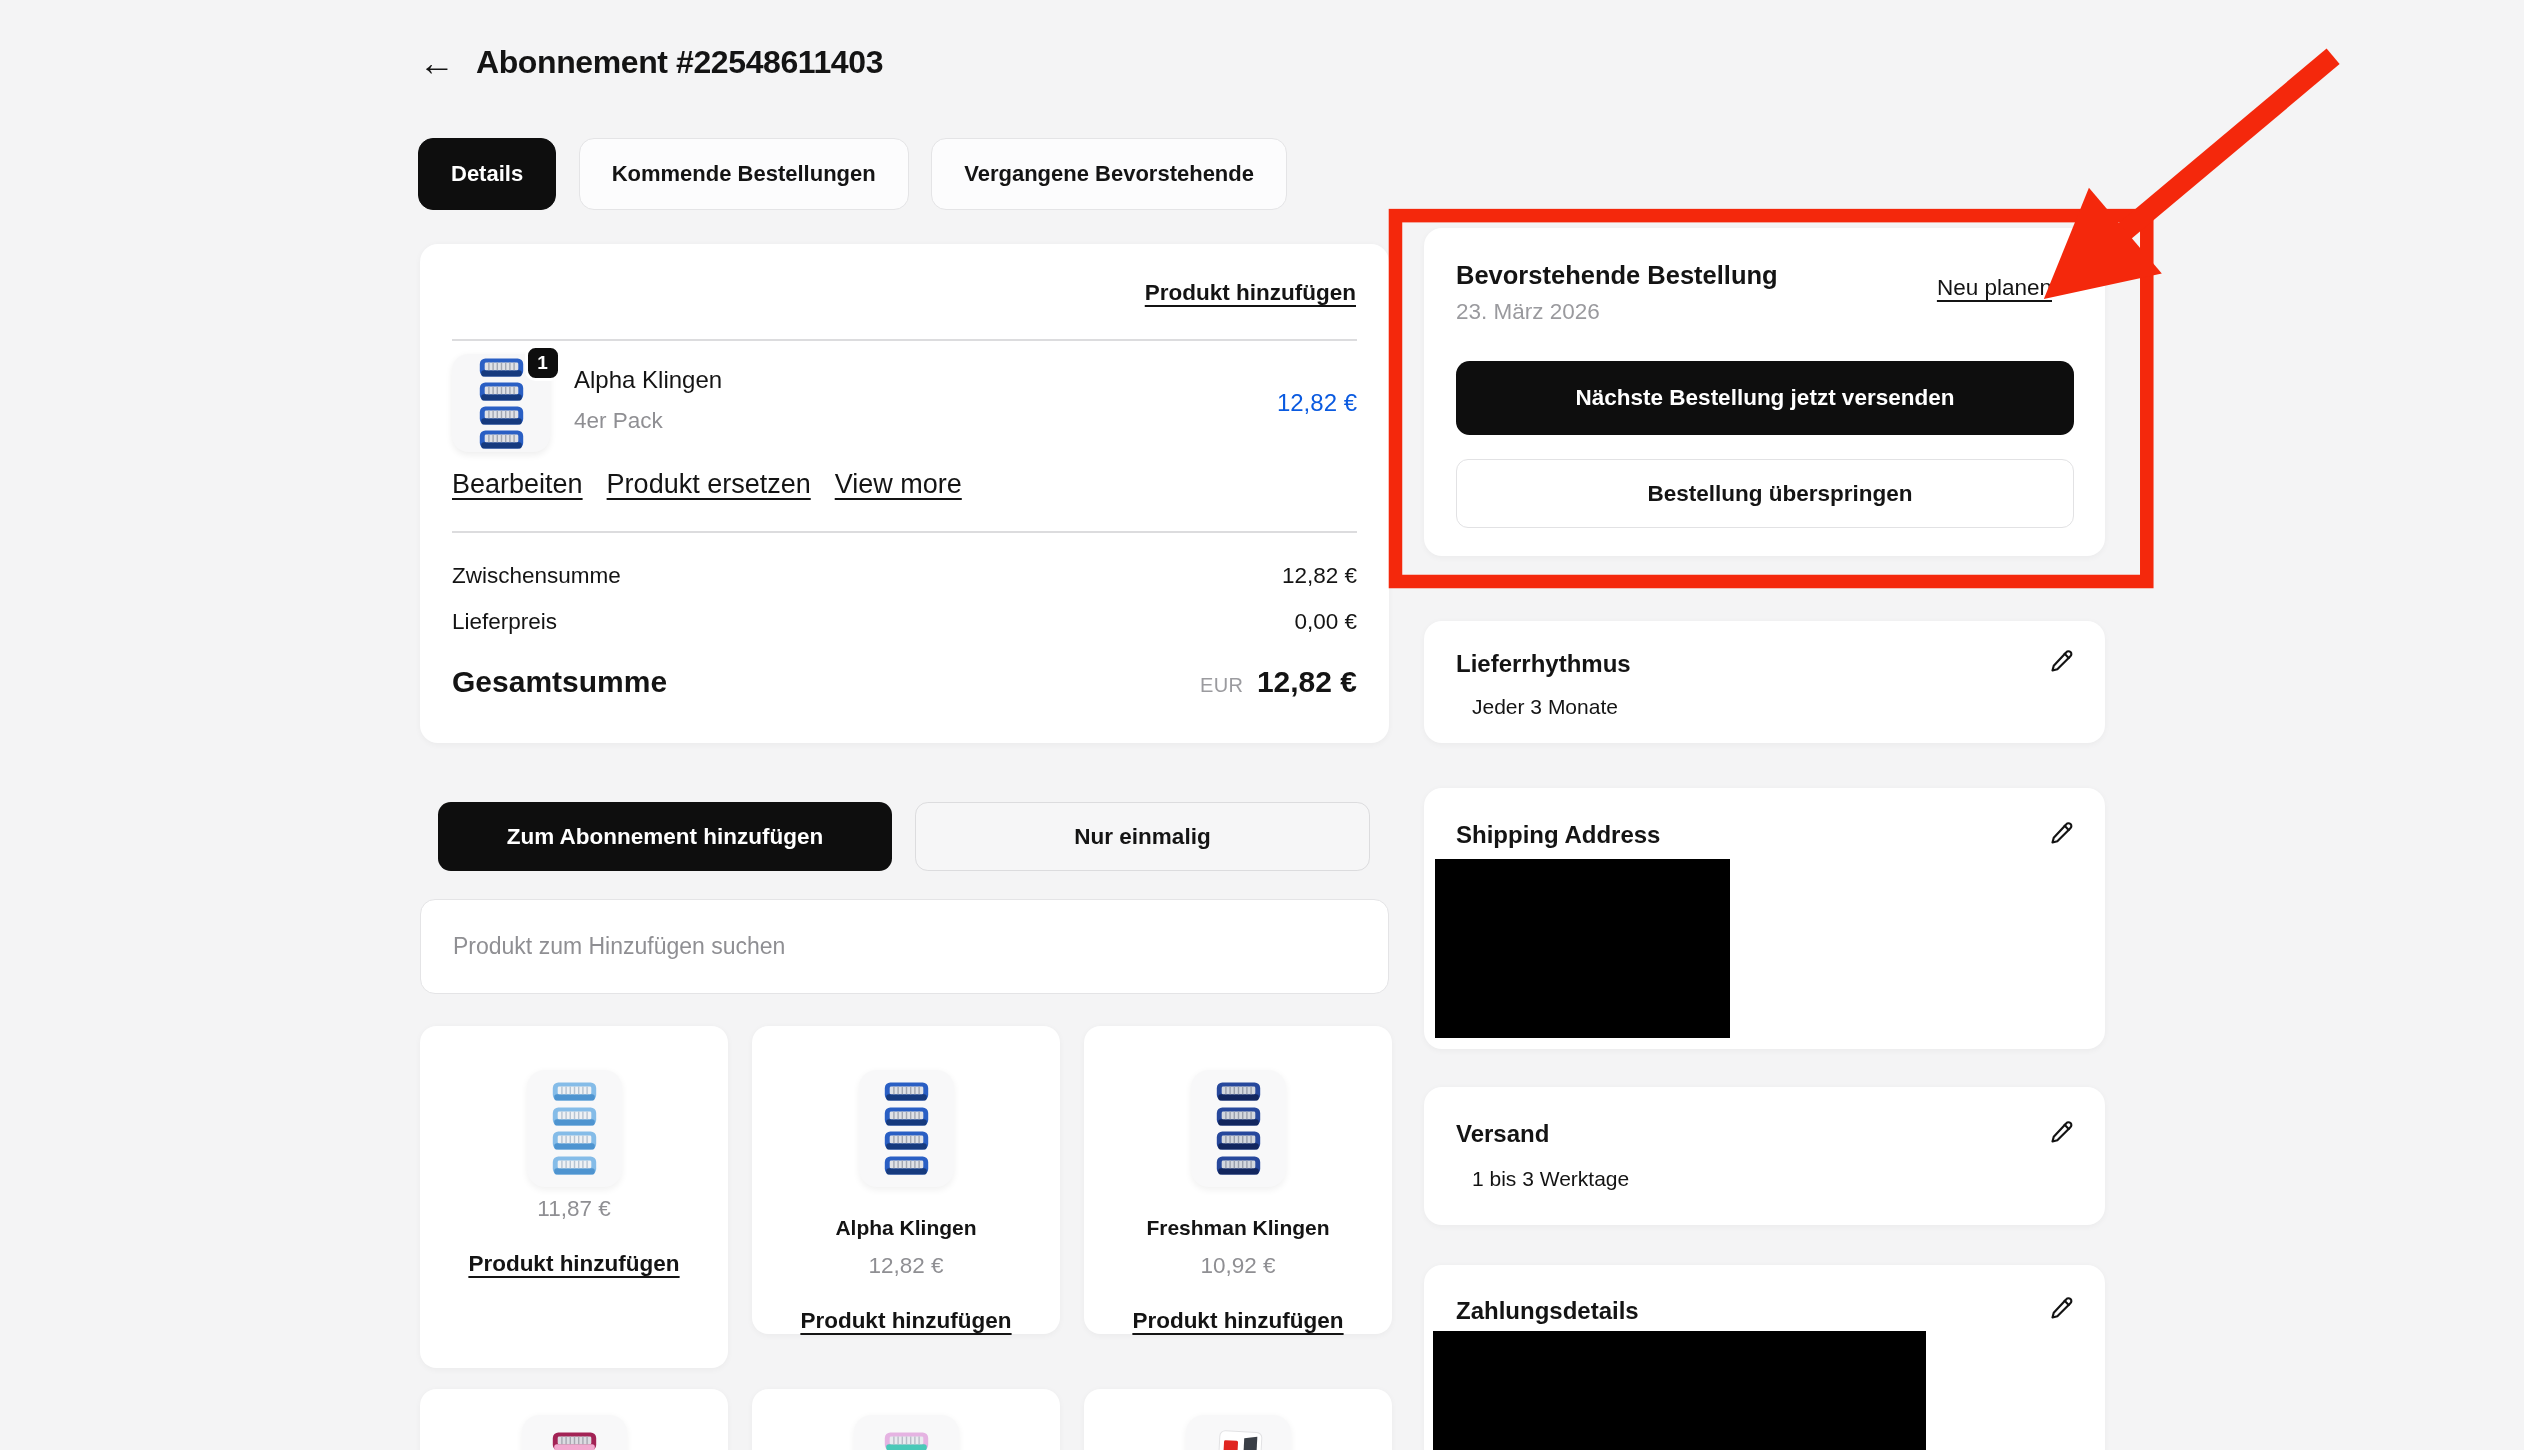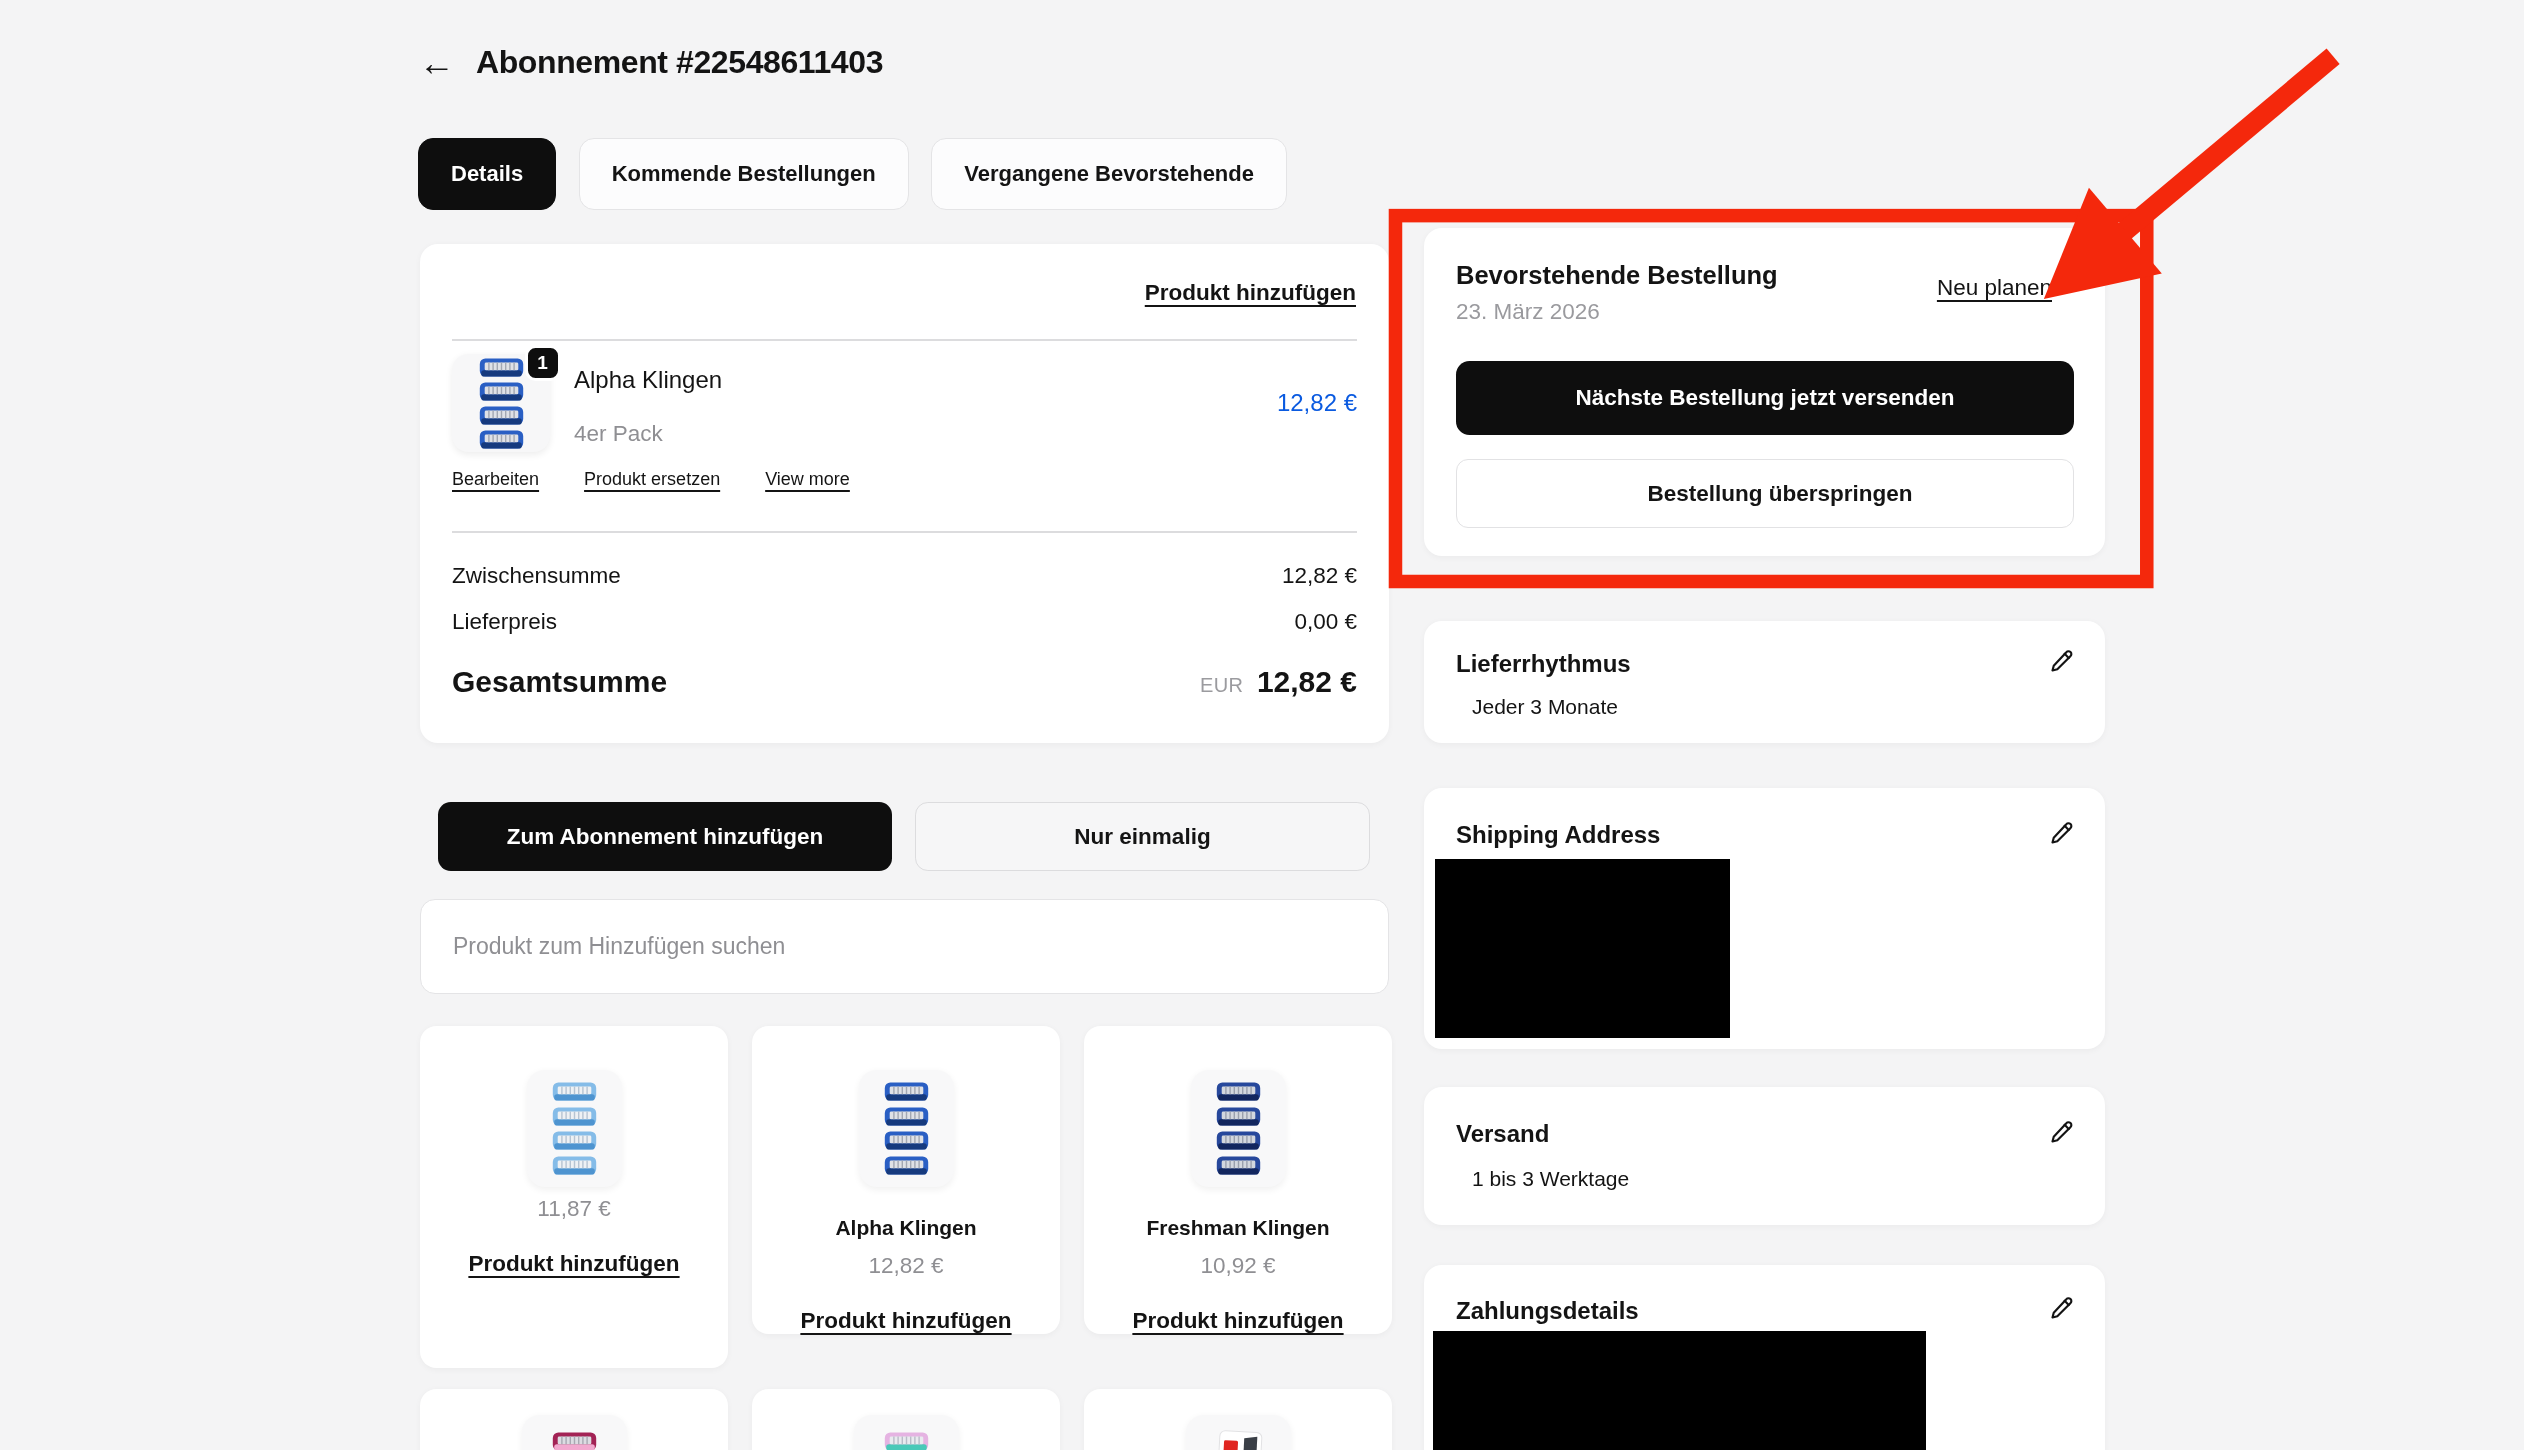--- a/index.html
+++ b/index.html
@@ -22,23 +22,23 @@
   .divider{position:absolute;left:32px;right:32px;height:1.5px;background:#dcdcde;}
   #div1{top:95px;} #div2{top:287px;}
   #product-row{position:absolute;left:32px;right:32px;top:110px;display:flex;align-items:flex-start;}
   .img-box{width:98px;height:98px;background:#f7f7f8;border-radius:16.5px;position:relative;
            display:flex;flex-direction:column;align-items:center;justify-content:center;gap:3px;
            box-shadow:0 2.3px 7.5px rgba(0,0,0,0.07);}
   #qty-badge{position:absolute;top:-9px;right:-10.5px;width:30px;height:30px;background:#0e0e0e;border:3px solid #ffffff;
              border-radius:10.5px;color:#fff;font-size:19px;font-weight:700;display:flex;align-items:center;justify-content:center;}
   #pr-text{margin-left:24px;padding-top:12px;}
   #pr-name{font-size:24px;font-weight:500;}
-  #pr-variant{font-size:22.5px;color:#8f8f93;margin-top:27px;}
+  #pr-variant{font-size:22.5px;color:#8f8f93;margin-top:14px;}
   #pr-price{margin-left:auto;align-self:center;font-size:24px;color:#0a5ae0;font-weight:500;}
-  #item-actions{position:absolute;left:32px;top:225px;display:flex;gap:45px;font-size:18px;justify-content:flex-end;}
+  #item-actions{position:absolute;left:32px;top:225px;display:flex;gap:24px;font-size:27px;justify-content:flex-end;}
   .trow{position:absolute;left:32px;right:32px;display:flex;justify-content:space-between;font-size:22.5px;}
   #trow-sub{top:319px;} #trow-ship{top:365px;}
   #total-row{position:absolute;left:32px;right:32px;top:421px;display:flex;align-items:baseline;}
   #total-label{font-size:30px;font-weight:700;}
   #total-cur{margin-left:auto;font-size:20px;color:#9b9b9f;letter-spacing:0.4px;}
   #total-val{font-size:30px;font-weight:700;margin-left:13.5px;}
   
   .btn{display:flex;align-items:center;justify-content:center;font-weight:700;font-size:22.5px;border-radius:12.8px;
        cursor:pointer;border:none;font-family:inherit;box-sizing:border-box;color:#141414;}
   #btn-subscribe{position:absolute;left:438px;top:802px;width:454px;height:69px;background:#0e0e0e;color:#fff;}

